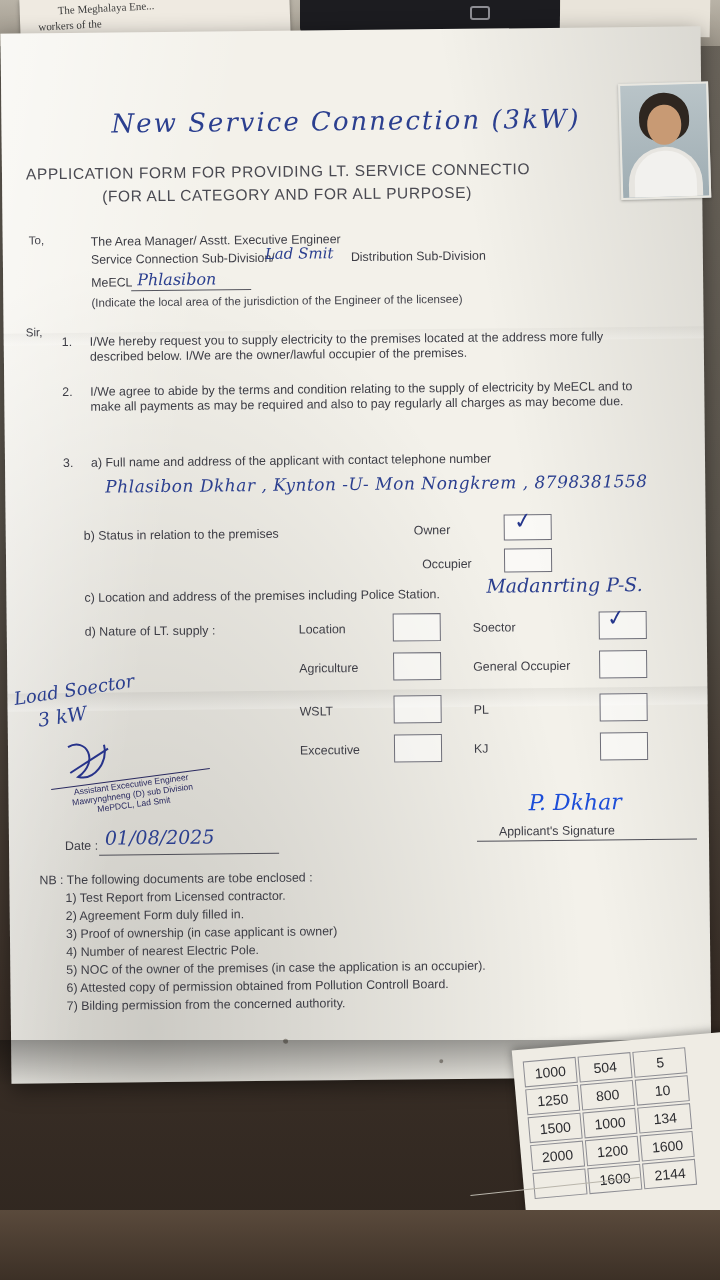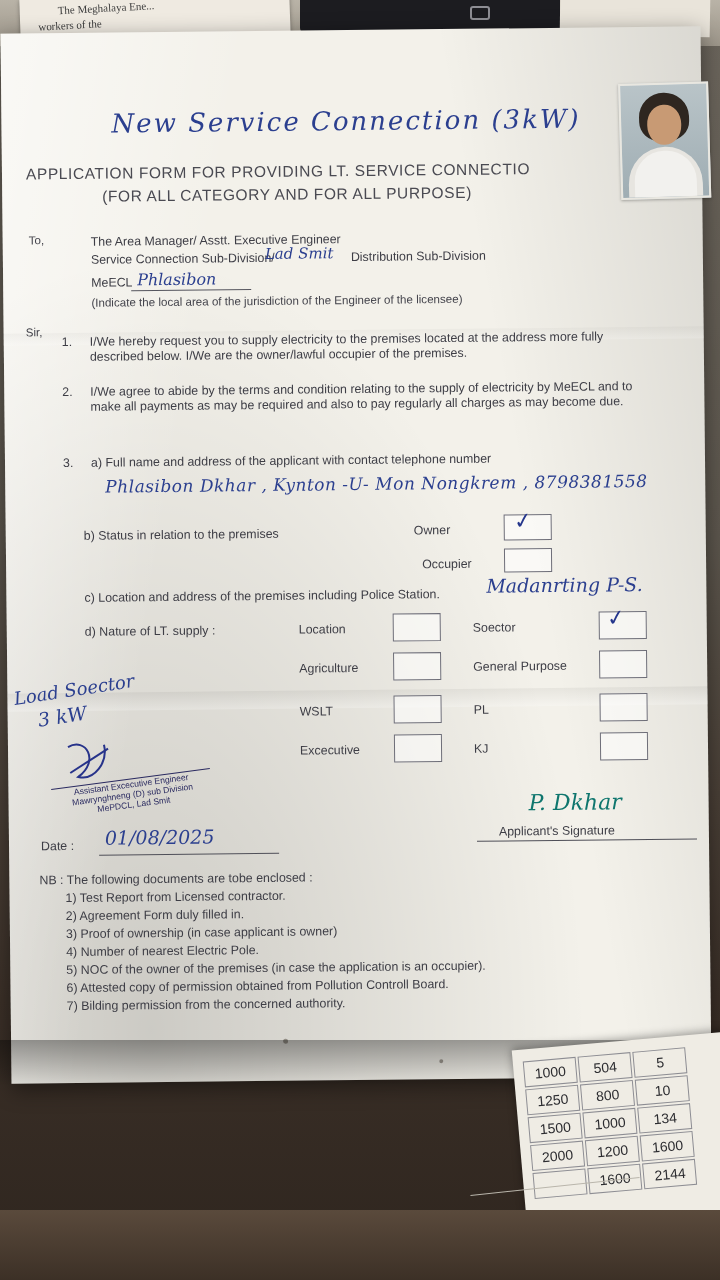--- a/index.html
+++ b/index.html
@@ -58,21 +58,21 @@
   .photo .face{position:absolute;left:26px;top:20px;width:34px;height:40px;background:#c89a74;border-radius:48%;}
   .photo .body{position:absolute;left:6px;top:62px;width:74px;height:50px;background:#e7e5e0;border-radius:40px 40px 0 0;}
   .photo .shawl{position:absolute;left:12px;top:66px;width:62px;height:46px;background:#f2f1ee;border-radius:30px 30px 0 0;}
 
   
   .pr{position:absolute;font-family:"Liberation Sans",sans-serif;color:#3b3b41;}
   .hd{font-size:15.5px;letter-spacing:.6px;color:#4a4a52;}
   .bd{font-size:12.4px;line-height:15px;color:#3e3e46;}
   .sm{font-size:11.6px;color:#44444c;}
   .hw{position:absolute;font-family:"DejaVu Serif",serif;color:#2b3f8f;font-style:italic;}
-  .hwb{position:absolute;font-family:"DejaVu Serif",serif;color:#0f766e;}
+  .hwb{position:absolute;font-family:"DejaVu Serif",serif;color:#1d4ed8;}
   .box{position:absolute;border:1.4px solid #6e6e78;background:rgba(255,255,255,.55);}
   .tick{position:absolute;font-family:"DejaVu Serif",serif;color:#25368c;font-size:22px;transform:rotate(-8deg);}
 
   .sig-stamp{position:absolute;left:44px;top:746px;width:160px;transform:rotate(-7deg);
     font-family:"Liberation Sans",sans-serif;font-size:8.6px;color:#2a2a60;line-height:10px;
     text-align:center;}
   .stamp-line{border-top:1px solid #2a2a60;}
   .pen-mark{position:absolute;left:52px;top:700px;width:60px;height:60px;}
 
   
@@ -159,21 +159,21 @@
     <div class="pr bd" style="left:78px;top:592px;">d)   Nature of LT. supply :</div>
 
     <div class="pr bd" style="left:292px;top:592px;">Location</div>
     <div class="box" style="left:386px;top:584px;width:46px;height:26px;"></div>
     <div class="pr bd" style="left:466px;top:592px;">Soector</div>
     <div class="box" style="left:592px;top:584px;width:46px;height:26px;"></div>
     <div class="tick" style="left:600px;top:578px;">✓</div>
 
     <div class="pr bd" style="left:292px;top:631px;">Agriculture</div>
     <div class="box" style="left:386px;top:623px;width:46px;height:26px;"></div>
-    <div class="pr bd" style="left:466px;top:631px;">General Purpose</div>
+    <div class="pr bd" style="left:466px;top:631px;">General Occupier</div>
     <div class="box" style="left:592px;top:623px;width:46px;height:26px;"></div>
 
     <div class="pr bd" style="left:292px;top:674px;">WSLT</div>
     <div class="box" style="left:386px;top:666px;width:46px;height:26px;"></div>
     <div class="pr bd" style="left:466px;top:674px;">PL</div>
     <div class="box" style="left:592px;top:666px;width:46px;height:26px;"></div>
 
     <div class="pr bd" style="left:292px;top:713px;">Excecutive</div>
     <div class="box" style="left:386px;top:705px;width:46px;height:26px;"></div>
     <div class="pr bd" style="left:466px;top:713px;">KJ</div>
@@ -190,21 +190,21 @@
     <div class="sig-stamp">
       <div class="stamp-line">Assistant Excecutive Engineer</div>
       <div>Mawrynghneng (D) sub Division</div>
       <div>MePDCL, Lad Smit</div>
     </div>
 
     <div class="hwb" style="left:520px;top:762px;font-size:22px;font-style:italic;">P. Dkhar</div>
     <div class="pr bd" style="left:490px;top:796px;">Applicant's Signature</div>
     <div class="pr" style="left:468px;top:812px;width:220px;border-bottom:1px solid #4f4f58;"></div>
 
-    <div class="pr bd" style="left:32px;top:806px;">Date :</div>
+    <div class="pr bd" style="left:56px;top:806px;">Date :</div>
     <div class="hw" style="left:96px;top:794px;font-size:19px;">01/08/2025</div>
     <div class="pr" style="left:90px;top:822px;width:180px;border-bottom:1px solid #4f4f58;"></div>
 
     <div class="pr bd" style="left:30px;top:840px;">NB :  The following documents are tobe enclosed :</div>
     <div class="pr bd" style="left:56px;top:858px;">1)    Test Report from Licensed contractor.</div>
     <div class="pr bd" style="left:56px;top:876px;">2)    Agreement Form duly filled in.</div>
     <div class="pr bd" style="left:56px;top:894px;">3)    Proof of ownership  (in case applicant is owner)</div>
     <div class="pr bd" style="left:56px;top:912px;">4)    Number of nearest Electric Pole.</div>
     <div class="pr bd" style="left:56px;top:930px;">5)    NOC of the owner of the premises (in case the application is an occupier).</div>
     <div class="pr bd" style="left:56px;top:948px;">6)    Attested copy of permission obtained from Pollution Controll Board.</div>

